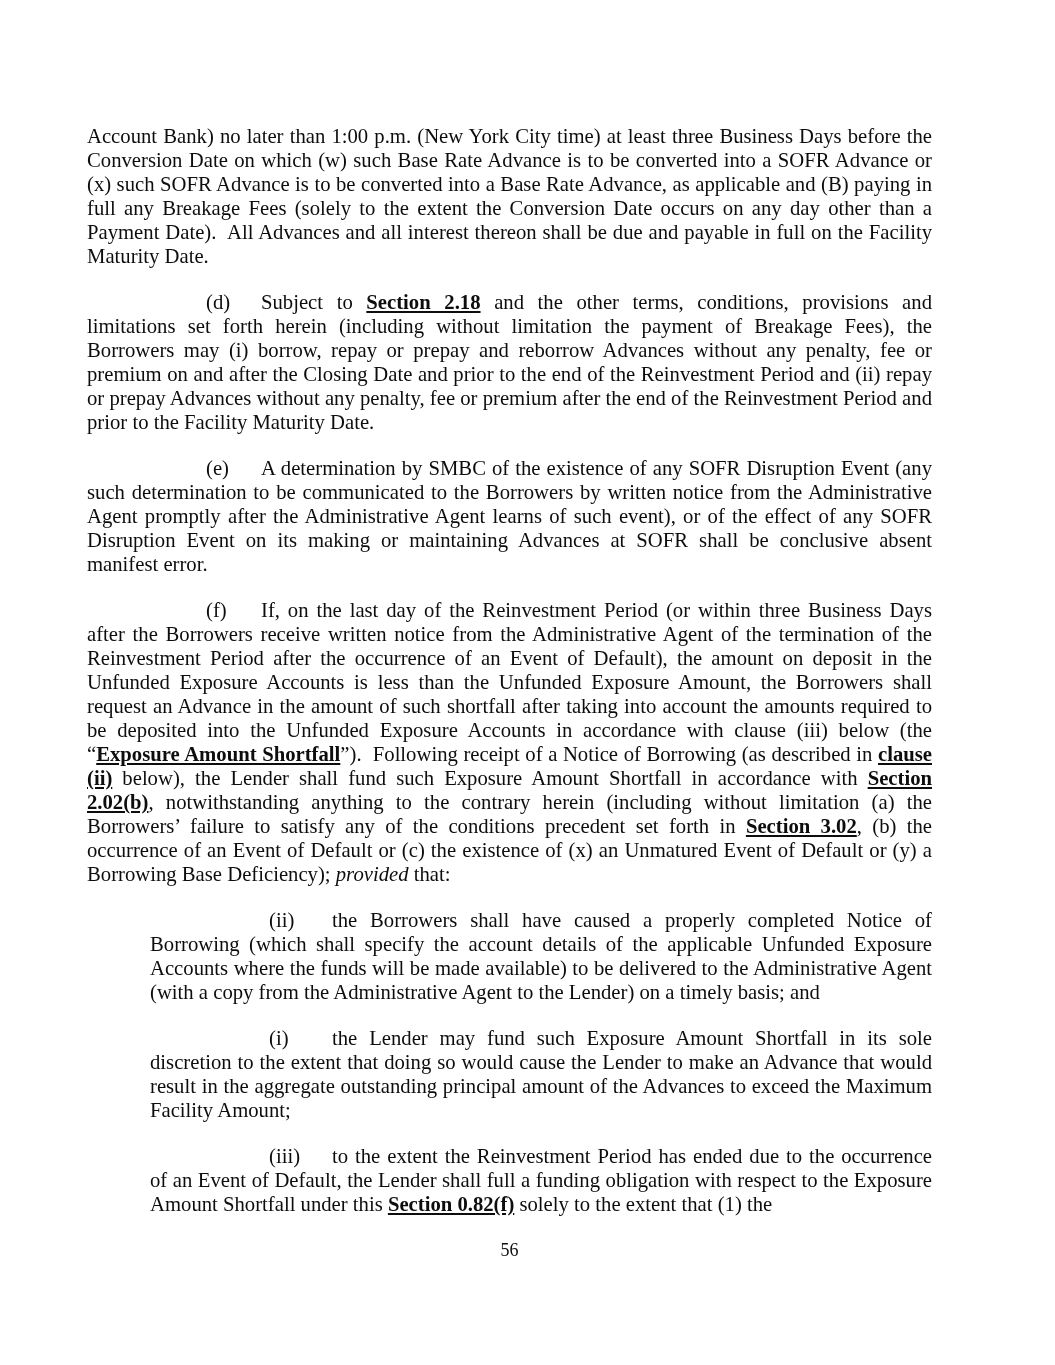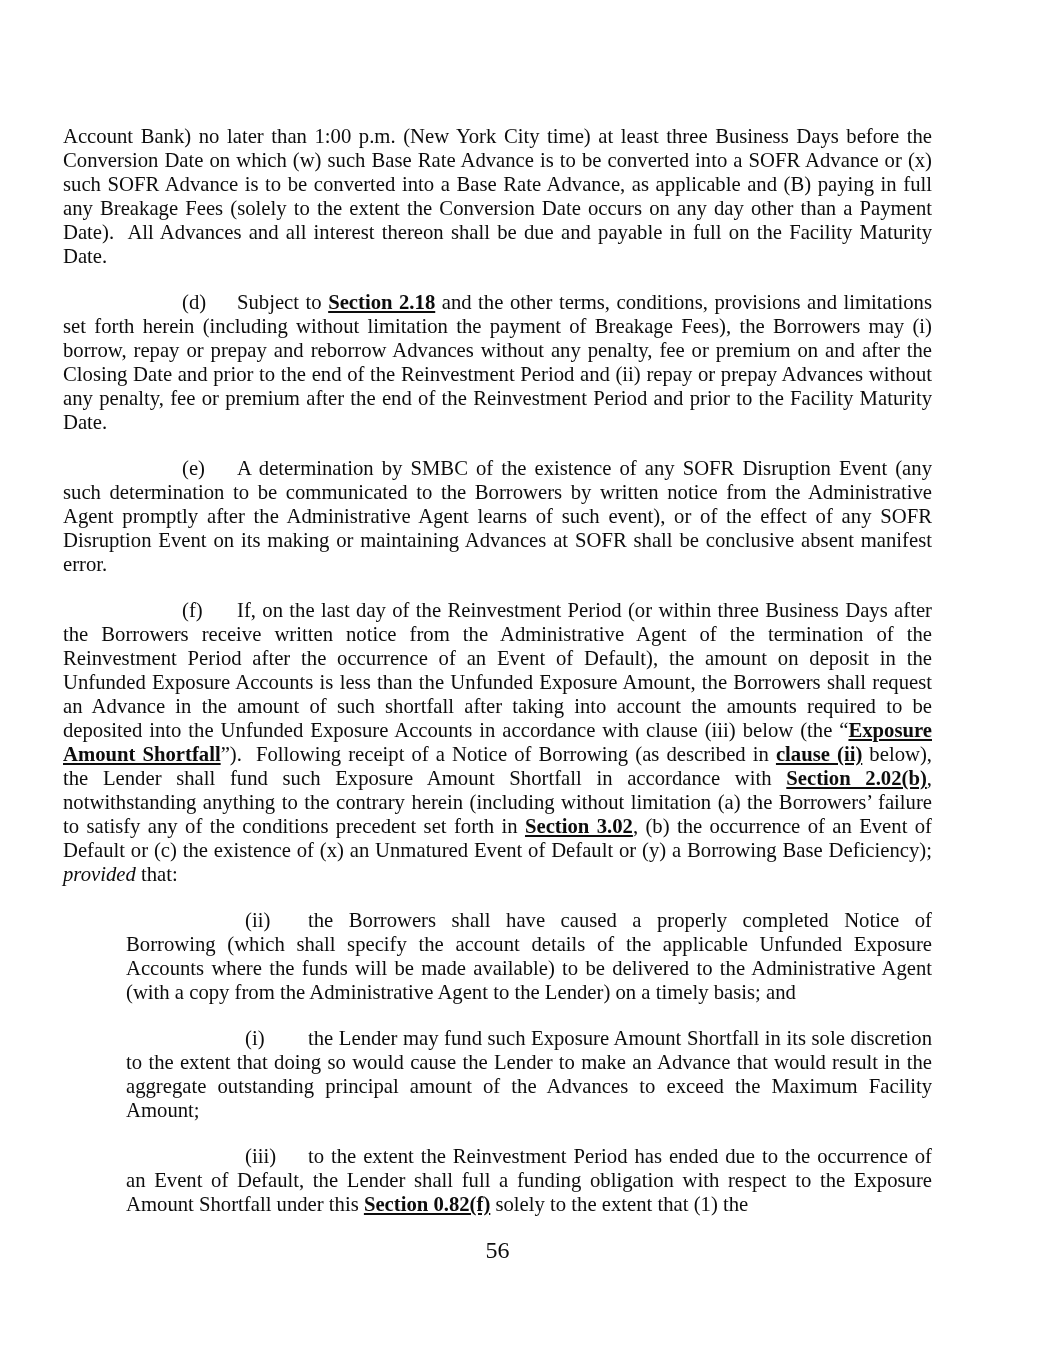--- a/index.html
+++ b/index.html
@@ -2,42 +2,42 @@
 <html><head>
 <meta charset="utf-8">
 <style>
   html, body { margin: 0; padding: 0; background: #ffffff; }
   .page {
     position: relative;
     width: 1055px;
     height: 1365px;
     background: #ffffff;
     box-sizing: border-box;
-    padding: 124px 123px 0 63px;
+    padding: 124px 123px 0 87px;
     font-family: "Liberation Serif", "DejaVu Serif", serif;
     font-size: 20.7px;
     line-height: 24px;
     color: #0d0d0d;
     overflow: hidden;
   }
   .para {
     margin: 0 0 22px 0;
     text-align: justify;
   }
   .para.indent { text-indent: 119px; }
   .para.sub { margin-left: 63px; }
   .label { display: inline-block; text-indent: 0; }
   .para.body .label { width: 55px; }
   .para.sub  .label { width: 63px; }
   .u { text-decoration: underline; font-weight: bold; }
   .i { font-style: italic; }
   .page-number {
     margin-top: 19px;
     text-align: center;
-    font-size: 24px;
+    font-size: 18px;
   }
 </style>
 </head>
 <body>
 
 <div class="page">
   <p class="para body"><span>Account Bank) no later than 1:00 p.m. (New York City time) at least three Business Days before the Conversion Date on which (w) such Base Rate Advance is to be converted into a SOFR Advance or (x) such SOFR Advance is to be converted into a Base Rate Advance, as applicable and (B) paying in full any Breakage Fees (solely to the extent the Conversion Date occurs on any day other than a Payment Date).&nbsp; All Advances and all interest thereon shall be due and payable in full on the Facility Maturity Date.</span></p>
 
   <p class="para body indent"><span class="label">(d)</span><span>Subject to </span><span class="u">Section 2.18</span><span> and the other terms, conditions, provisions and limitations set forth herein (including without limitation the payment of Breakage Fees), the Borrowers may (i) borrow, repay or prepay and reborrow Advances without any penalty, fee or premium on and after the Closing Date and prior to the end of the Reinvestment Period and (ii) repay or prepay Advances without any penalty, fee or premium after the end of the Reinvestment Period and prior to the Facility Maturity Date.</span></p>
 

